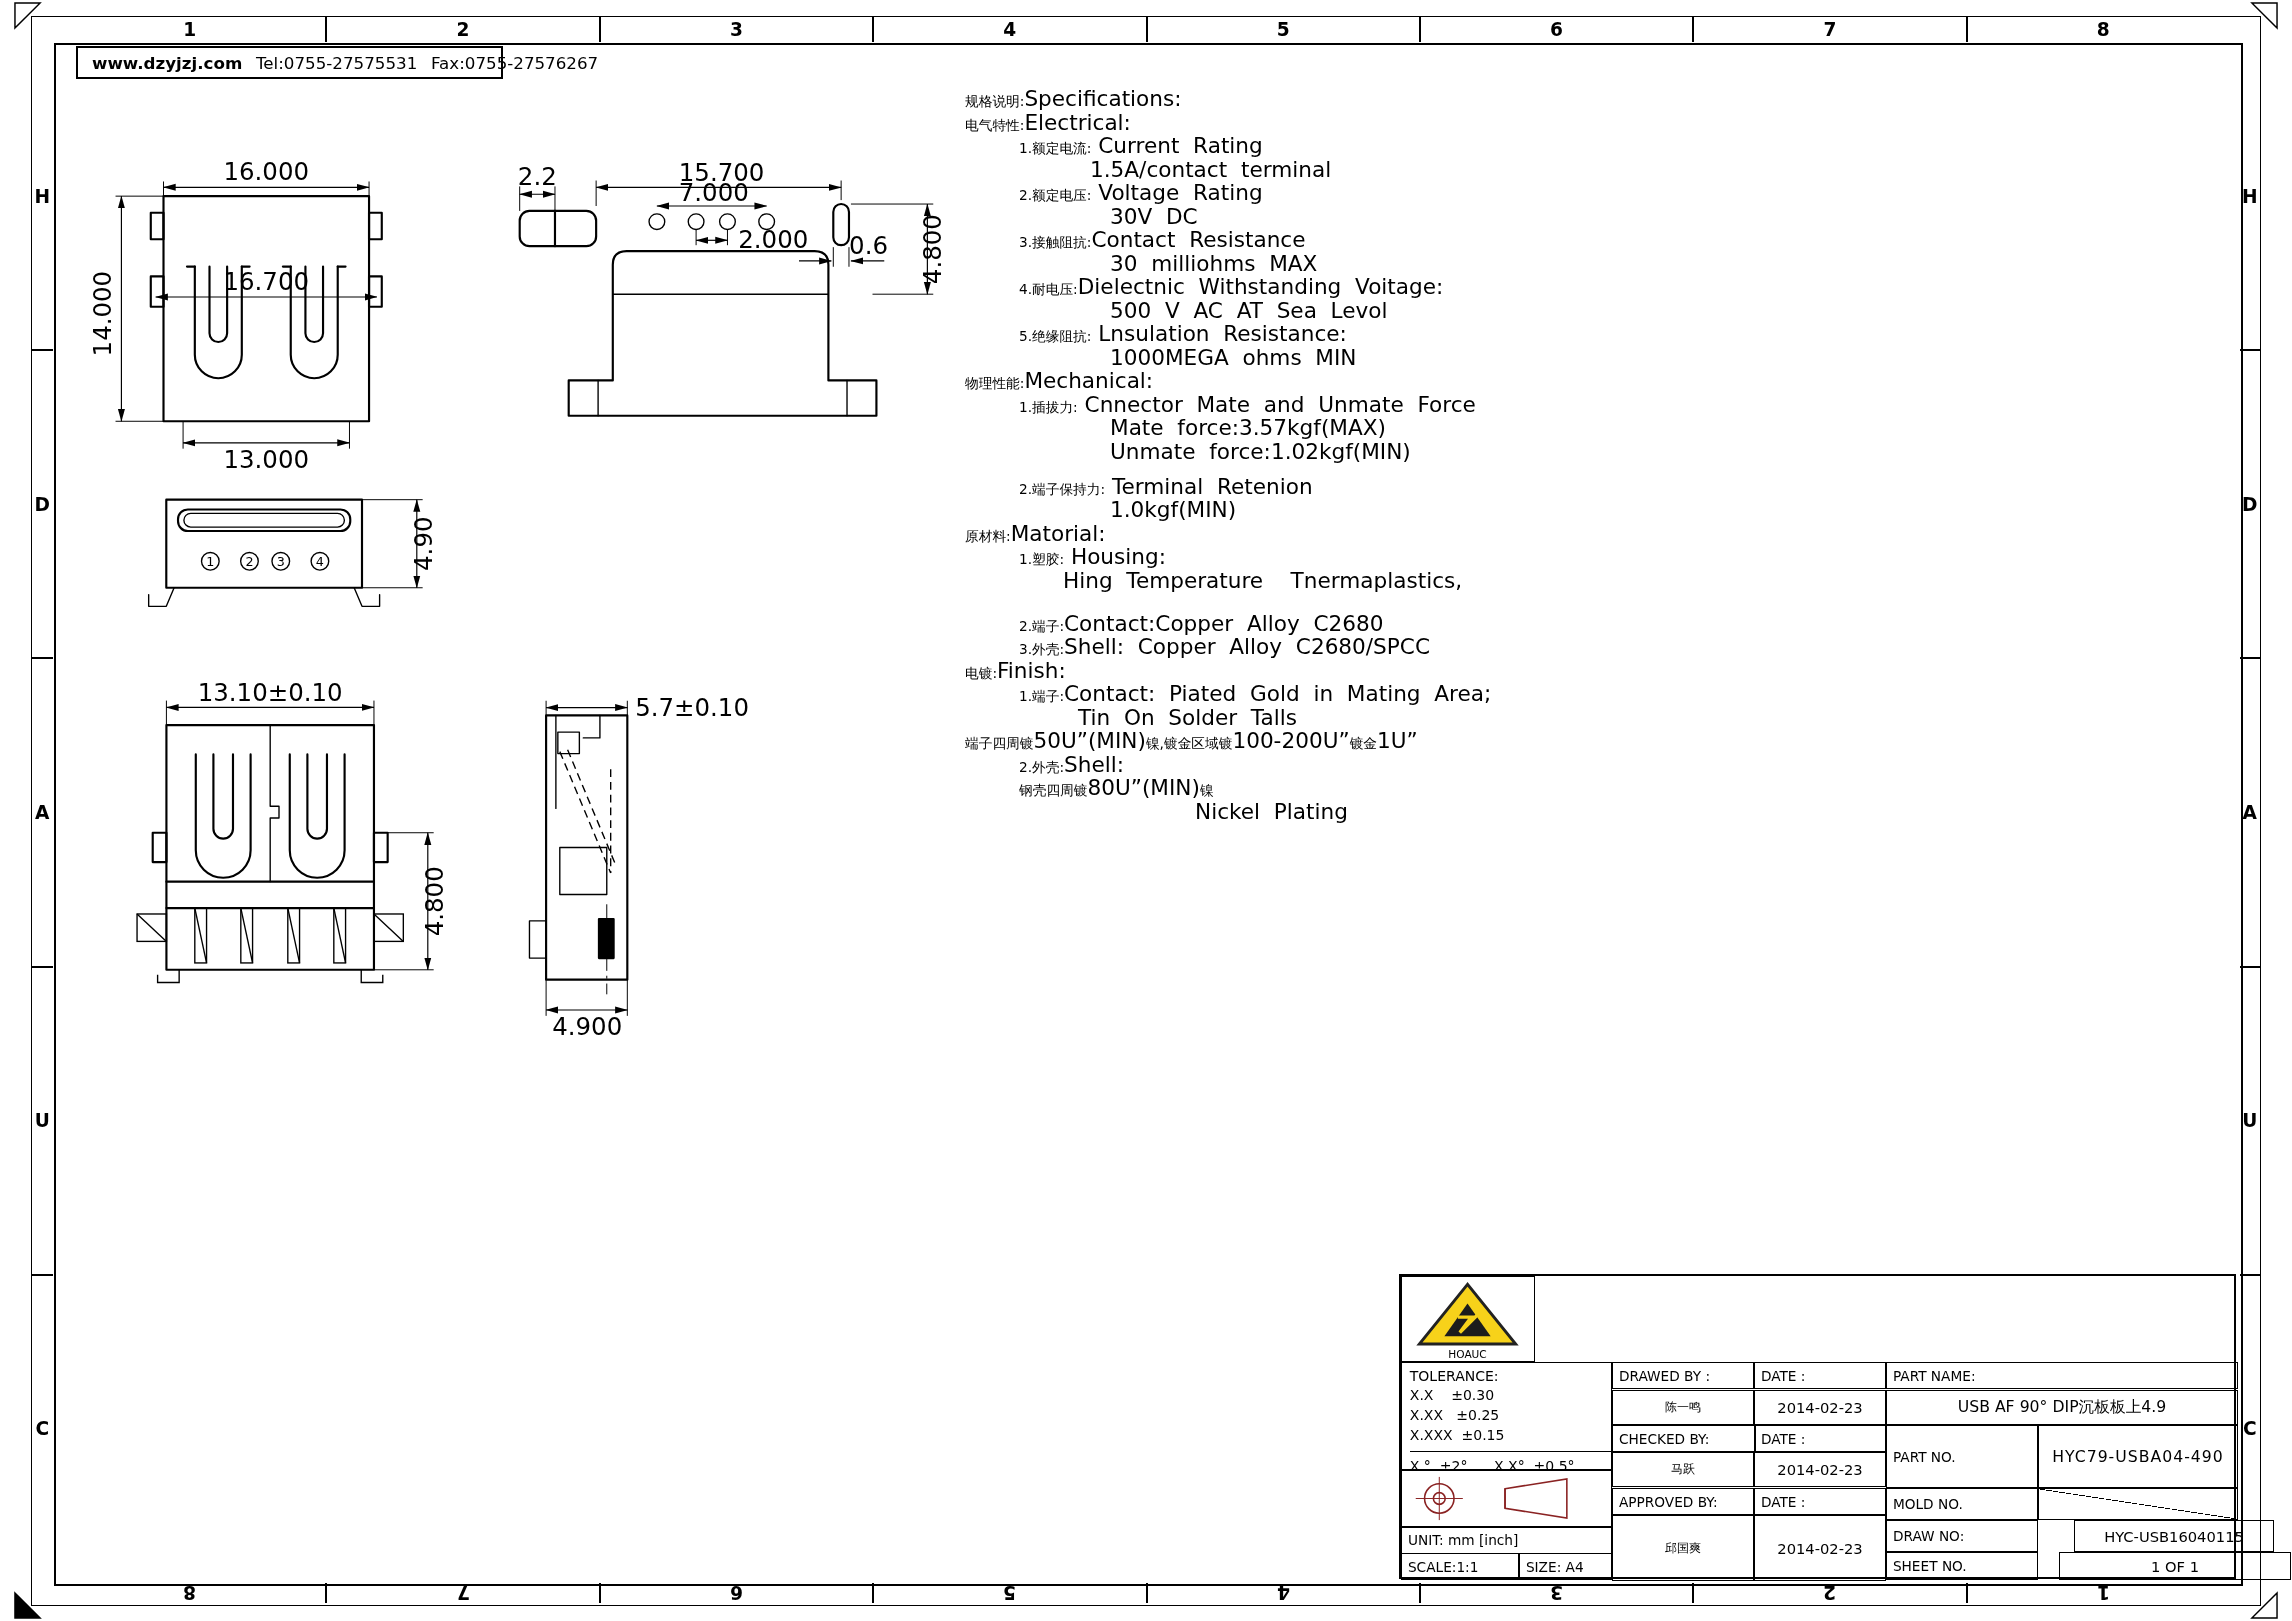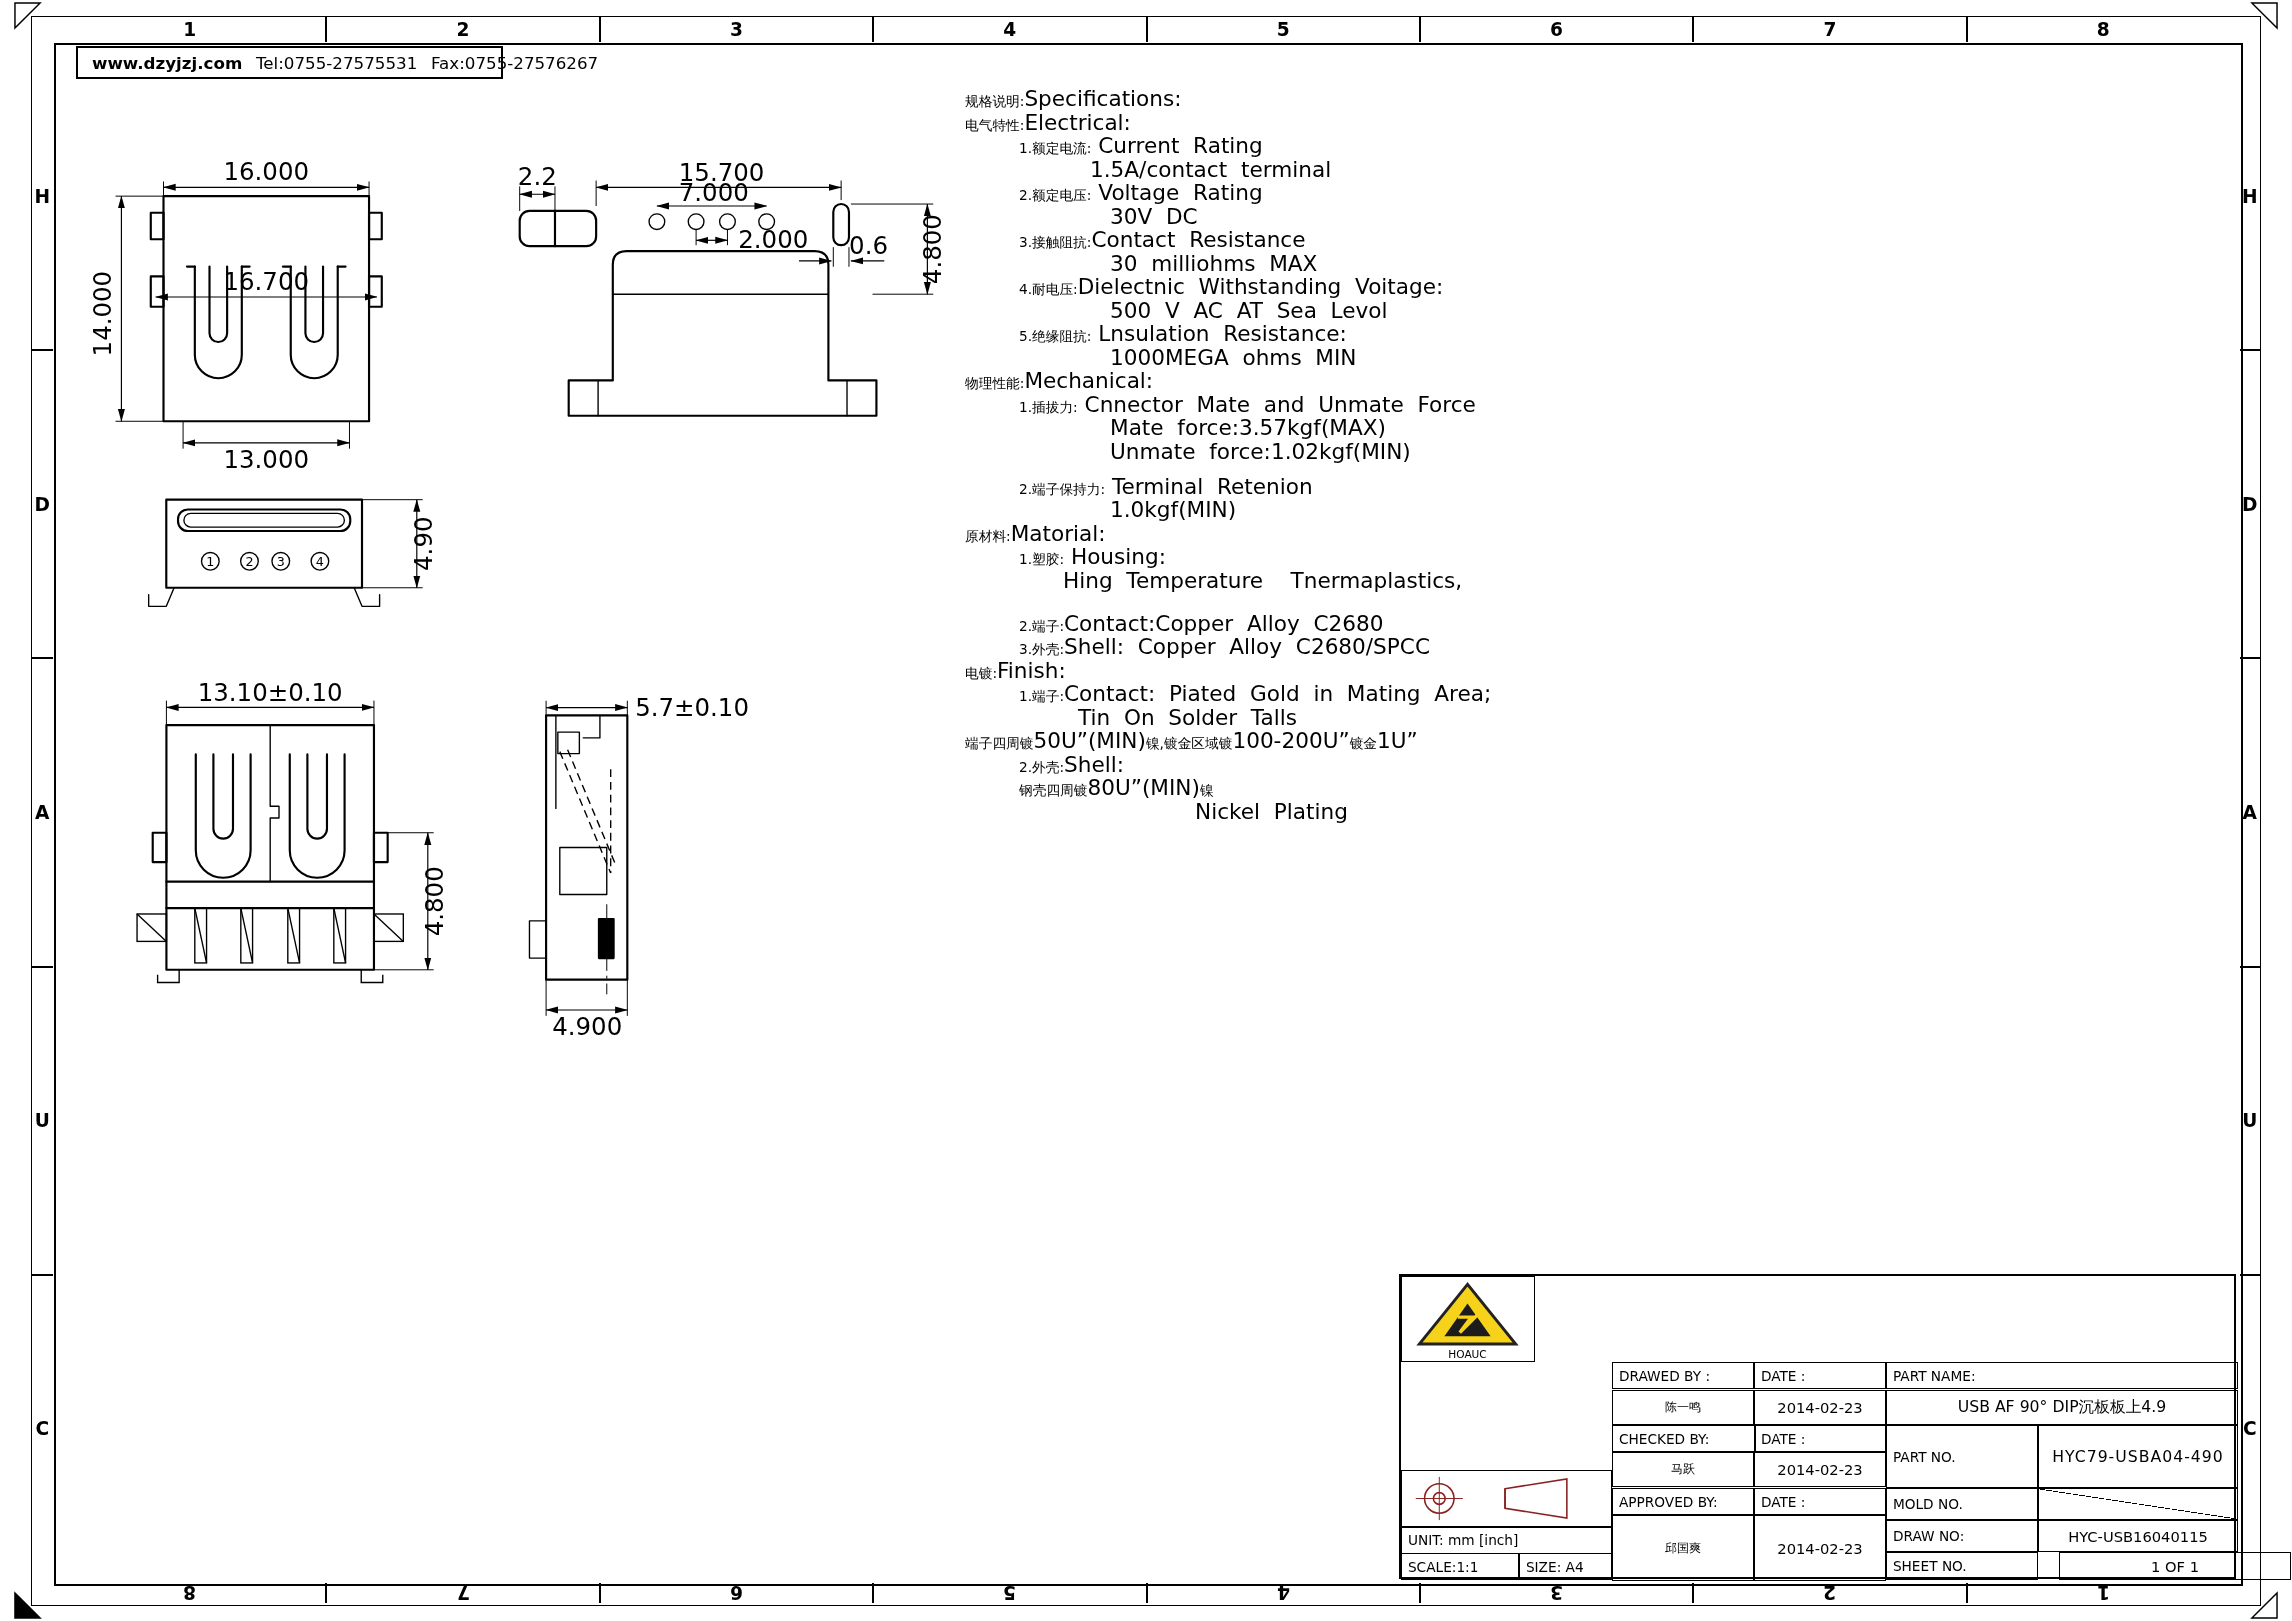--- a/index.html
+++ b/index.html
@@ -481,20 +481,27 @@
   <div class="tblock">
     <div class="cell cc" style="left:0;top:0;width:134px;height:86px">
       <svg width="134" height="86" viewBox="0 0 137 88" style="font-size:14px">
         <polygon points="68,8 18,70 118,70" fill="#f7d21a" stroke="#222" stroke-width="3"></polygon>
         <polygon points="68,28 44,62 92,62" fill="#1c1c1c"></polygon>
         <polyline points="58,42 72,42 60,58 80,38" stroke="#f7d21a" stroke-width="3.5" fill="none"></polyline>
         <text x="68" y="84" text-anchor="middle" font-size="11" fill="#000">HOAUC</text>
       </svg>
     </div>
 
+    <div class="cell tolbox" style="left:0;top:86px;width:211px;height:108px">
+      <div class="tol">TOLERANCE:</div>
+      <div class="tol">X.X    ±0.30</div>
+      <div class="tol">X.XX   ±0.25</div>
+      <div class="tol">X.XXX  ±0.15</div>
+      <div class="tol tol-ang">X.°  ±2°      X.X°  ±0.5°</div>
+    </div>
 
     <div class="cell cc" style="left:0;top:194px;width:211px;height:57px">
       <svg width="209" height="55" viewBox="0 0 213 56">
         <circle cx="38" cy="28" r="15" fill="none" stroke="#8a2222" stroke-width="1.6"></circle>
         <circle cx="38" cy="28" r="6" fill="none" stroke="#8a2222" stroke-width="1.6"></circle>
         <line x1="14" y1="28" x2="62" y2="28" stroke="#8a2222" stroke-width="1"></line>
         <line x1="38" y1="6" x2="38" y2="50" stroke="#8a2222" stroke-width="1"></line>
         <path d="M105,18 L168,8 L168,48 L105,38 Z" fill="none" stroke="#8a2222" stroke-width="1.6"></path>
         <line x1="105" y1="18" x2="105" y2="38" stroke="#8a2222" stroke-width="1.6"></line>
       </svg>
@@ -518,19 +525,19 @@
     <div class="cell" style="left:211px;top:212px;width:142px;height:27.4px">APPROVED BY:</div>
     <div class="cell" style="left:353px;top:212px;width:132px;height:27.4px">DATE :</div>
     <div class="cell cc cjk" style="left:211px;top:239px;width:142px;height:66px">邱国爽</div>
     <div class="cell cc dt" style="left:353px;top:239px;width:132px;height:66px">2014-02-23</div>
 
     <div class="cell" style="left:485px;top:149px;width:152px;height:63px">PART NO.</div>
     <div class="cell cc pno" style="left:637px;top:149px;width:200px;height:63px">HYC79-USBA04-490</div>
     <div class="cell" style="left:485px;top:212px;width:152px;height:32px">MOLD NO.</div>
     <div class="cell diag" style="left:637px;top:212px;width:200px;height:32px"></div>
     <div class="cell" style="left:485px;top:244px;width:152px;height:32px">DRAW NO:</div>
-    <div class="cell cc dt" style="left:637px;top:244px;width:200px;height:32px">HYC-USB16040115</div>
+    <div class="cell cc dt" style="left:673px;top:244px;width:200px;height:32px">HYC-USB16040115</div>
     <div class="cell" style="left:485px;top:276px;width:152px;height:28px">SHEET NO.</div>
     <div class="cell cc dt" style="left:658px;top:276px;width:232px;height:28px">1 OF 1</div>
   </div>
 
 </div>
 
 
 </body></html>

